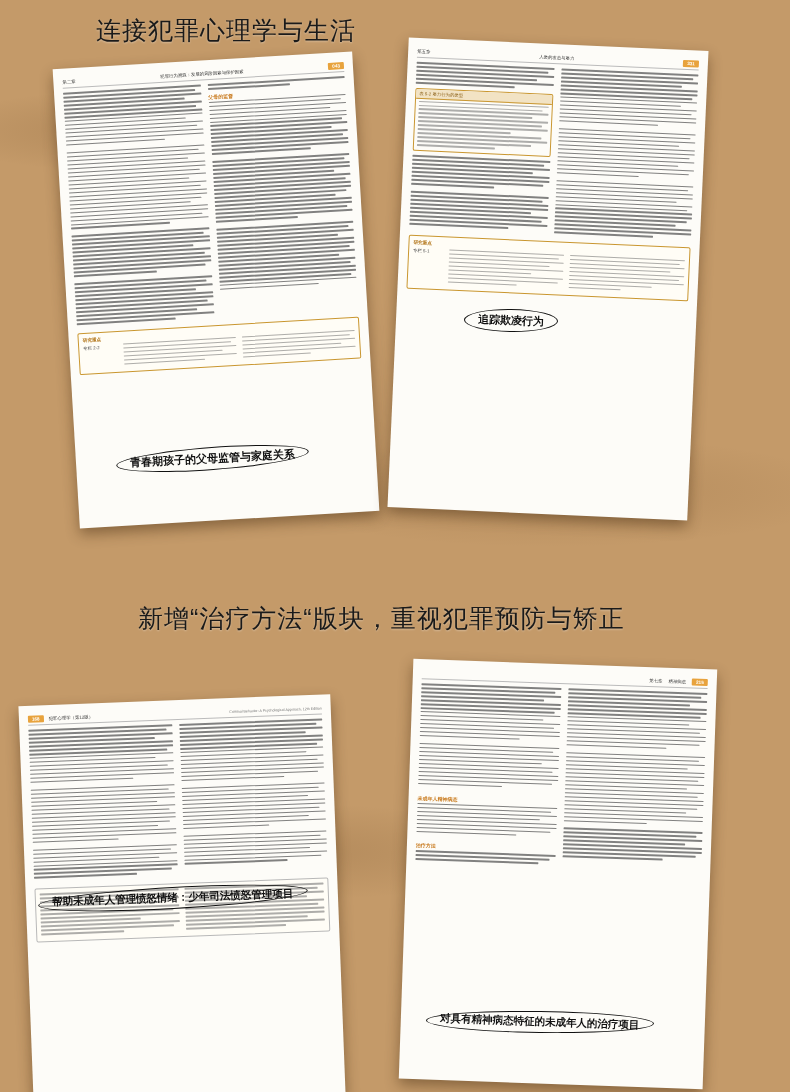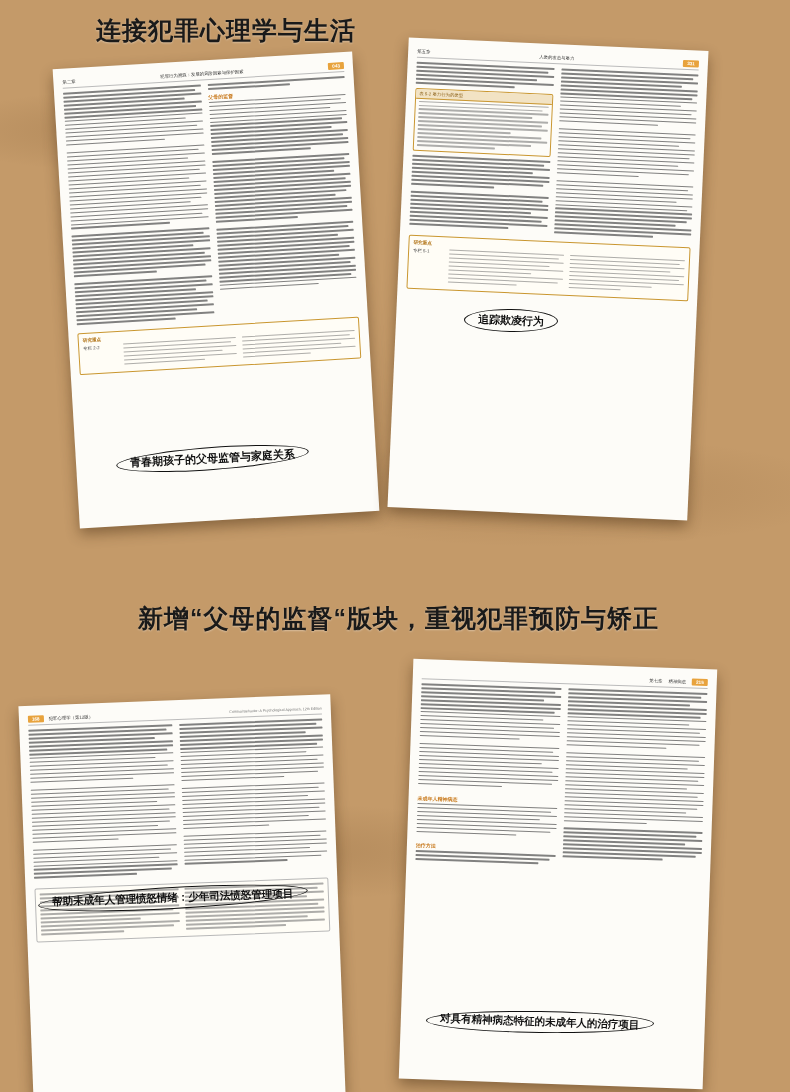--- a/index.html
+++ b/index.html
@@ -23,21 +23,21 @@
     content:"";position:absolute;inset:0;
     background:
       radial-gradient(ellipse 300px 60px at 18% 12%, rgba(90,55,20,.18), transparent 70%),
       radial-gradient(ellipse 420px 80px at 70% 45%, rgba(90,55,20,.14), transparent 70%),
       radial-gradient(ellipse 380px 70px at 35% 78%, rgba(90,55,20,.16), transparent 70%);
   }
   
   .headline{
     position:absolute;
     color:#1a1a1a;
-    font-weight:bold;
+    font-weight:normal;
     letter-spacing:1px;
     white-space:nowrap;
     text-shadow:0 1px 2px rgba(255,255,255,.35);
   }
   #headline-1{ left:96px; top:14px; font-size:25px; }
   #headline-2{ left:138px; top:602px; font-size:25px; }
 
   
   .page{
     position:absolute;
@@ -85,21 +85,21 @@
     border-radius:50%/50%;
     transform:rotate(-1.2deg);
   }
 </style>
 </head>
 <body>
 
 <div class="wood"></div>
 
 <div class="headline" id="headline-1">连接犯罪心理学与生活</div>
-<div class="headline" id="headline-2">新增“父母的监督“版块，重视犯罪预防与矫正</div>
+<div class="headline" id="headline-2">新增“治疗方法“版块，重视犯罪预防与矫正</div>
 
 <div class="page" style="left:66px;top:60px;width:300px;height:460px;transform:rotate(-3.4deg);">
   <div class="inner">
     <div class="pghdr">
       <span>第二章</span>
       <span style="flex:1;text-align:center;">犯罪行为溯源：发展的风险因素与保护因素</span>
       <span class="pgnum">043</span>
     </div>
     <div class="cols">
       <div class="col">

